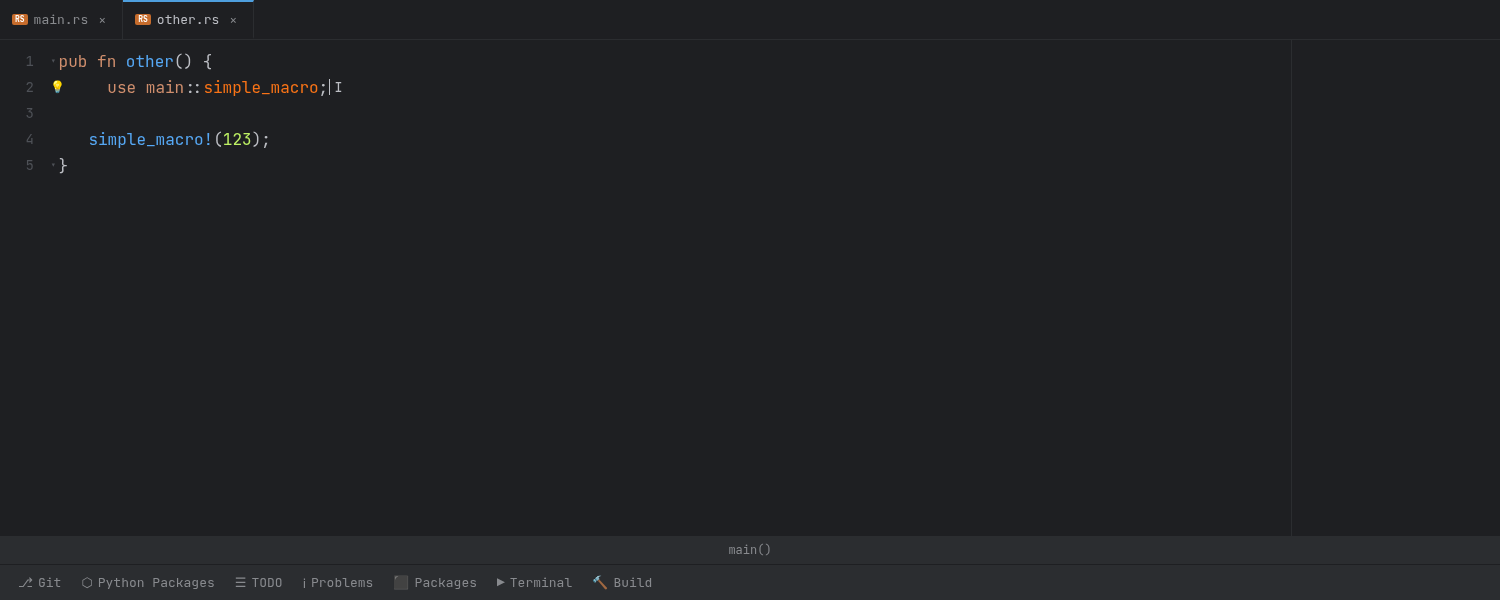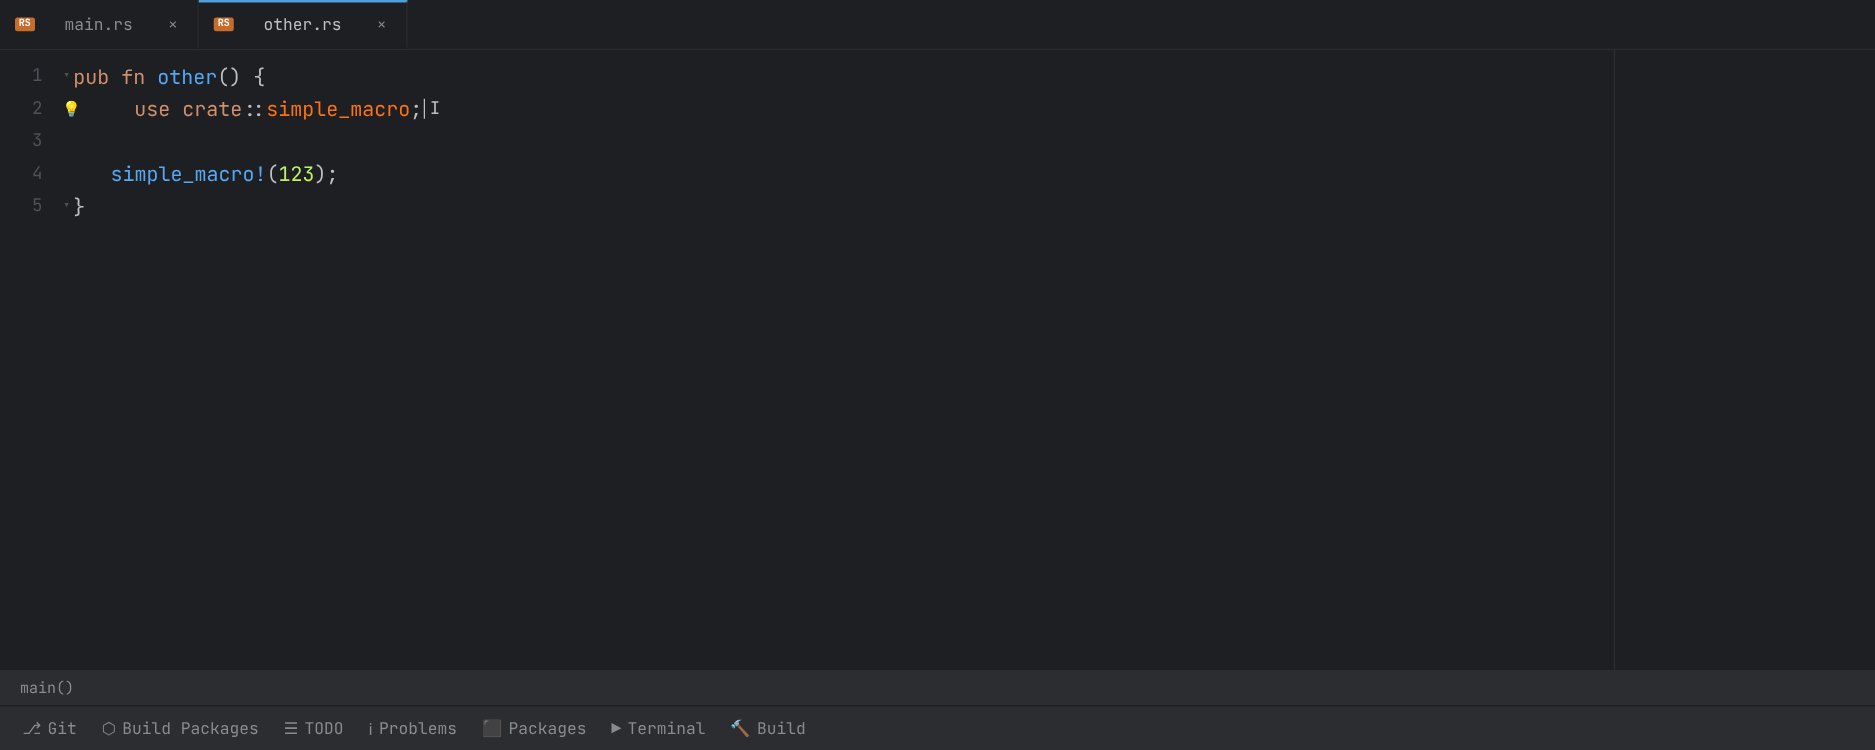--- a/index.html
+++ b/index.html
@@ -26,21 +26,21 @@
       background-color: #1e1f22;
       height: 40px;
       border-bottom: 1px solid #2b2d30;
       flex-shrink: 0;
     }
 
     .tab {
       display: flex;
       align-items: center;
       padding: 0 12px;
-      gap: 24px;
+      gap: 6px;
       cursor: pointer;
       font-size: 13px;
       color: #888a8e;
       background-color: #1e1f22;
       border-right: 1px solid #2b2d30;
       min-width: 120px;
       user-select: none;
     }
 
     .tab.active {
@@ -151,20 +151,21 @@
     
     .breadcrumb-bar {
       height: 28px;
       background-color: #2b2d30;
       display: flex;
       align-items: center;
       padding: 0 16px;
       font-size: 12px;
       color: #888a8e;
       flex-shrink: 0;
+      justify-content: center;
     }
 
     
     .bottom-toolbar {
       height: 36px;
       background-color: #2b2d30;
       display: flex;
       align-items: center;
       padding: 0 8px;
       gap: 0;
@@ -230,21 +231,21 @@
             <span class="fn-name">other</span>
             <span class="punc">() {</span>
         </div>
 
         <div class="line">
           <span class="line-number-item">2</span>
           <span class="hint-icon">💡</span>
           <span class="punc">&nbsp;&nbsp;&nbsp;&nbsp;</span>
             <span class="kw">use</span>
             <span class="punc">&nbsp;</span>
-            <span class="crate-kw">crate</span>
+            <span class="crate-kw">main</span>
             <span class="punc">::</span>
             <span class="path">simple_macro</span>
             <span class="punc">;</span>
             <span class="cursor"></span>
           <span style="color:#bcbec4; font-size:14px; margin-left:4px;">I</span>
         </div>
 
         <div class="line">
           <span class="line-number-item">3</span>
           <span>&nbsp;</span>
@@ -275,21 +276,21 @@
   <span>main()</span>
 </div>
 
 <div class="bottom-toolbar">
   <div class="toolbar-item">
     <span class="toolbar-icon">⎇</span>
     <span>Git</span>
   </div>
   <div class="toolbar-item">
     <span class="toolbar-icon">⬡</span>
-    <span>Build Packages</span>
+    <span>Python Packages</span>
   </div>
   <div class="toolbar-item">
     <span class="toolbar-icon">☰</span>
     <span>TODO</span>
   </div>
   <div class="toolbar-item">
     <span class="toolbar-icon">ℹ</span>
     <span>Problems</span>
   </div>
   <div class="toolbar-item">

